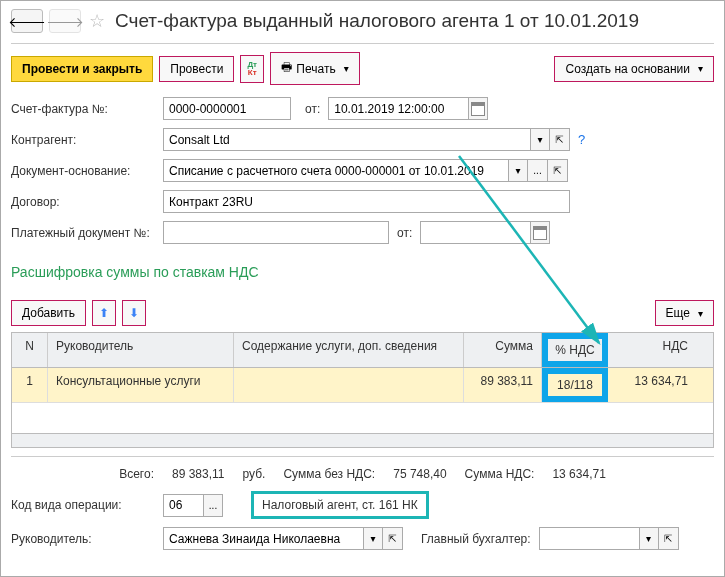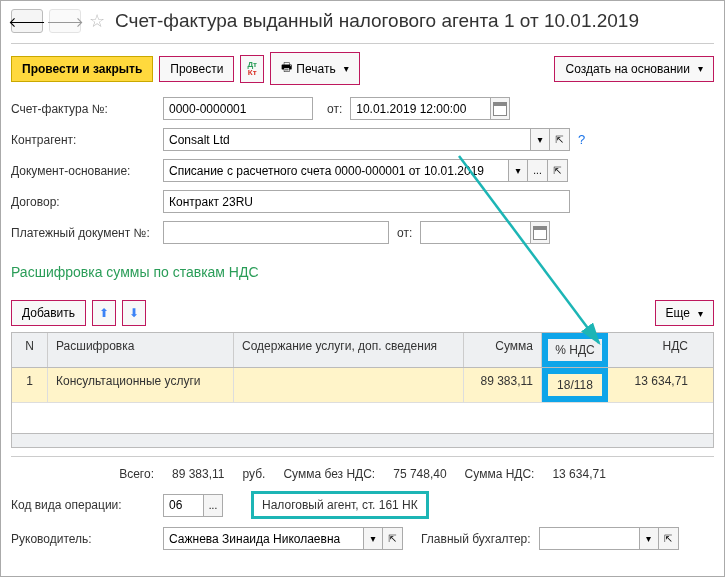--- a/index.html
+++ b/index.html
@@ -74,21 +74,21 @@
     <button class="btn dropdown-arrow">
         <span class="print-icon">🖶</span> 
         <span>Печать</span>
       </button>
     <span class="spacer"></span>
     <button class="btn dropdown-arrow">Создать на основании</button>
   </div>
 
   <div class="form-row">
     <span class="label">Счет-фактура №:</span>
-    <input class="input" style="width: 150px;" value="0000-0000001">
+    <input class="input" style="width: 128px;" value="0000-0000001">
     <span style="margin-left:6px">от:</span>
     <div class="input-combo">
       <input class="input" style="width: 140px;" value="10.01.2019 12:00:00">
       <button class="combo-btn">
           <span class="cal-icon"></span>
         </button>
     </div>
   </div>
 
   <div class="form-row">
@@ -138,21 +138,21 @@
     <button class="btn">Добавить</button>
     <button class="btn btn-small" style="color:#3b82f6">⬆</button>
     <button class="btn btn-small" style="color:#3b82f6">⬇</button>
     <span class="spacer"></span>
     <button class="btn dropdown-arrow">Еще</button>
   </div>
 
   <div class="table">
     <div class="thead">
       <div class="th col-n">N</div>
-      <div class="th col-nom">Расшифровка</div>
+      <div class="th col-nom">Руководитель</div>
       <div class="th col-cont">Содержание услуги, доп. сведения</div>
       <div class="th col-sum">Сумма</div>
       <div class="th col-vat highlight-vat" style="padding:4px 6px">% НДС</div>
       <div class="th col-nds" style="border-right:none">НДС</div>
     </div>
     <div class="tr">
       <div class="td col-n">1</div>
       <div class="td col-nom">Консультационные услуги</div>
       <div class="td col-cont"></div>
       <div class="td col-sum">89 383,11</div>

